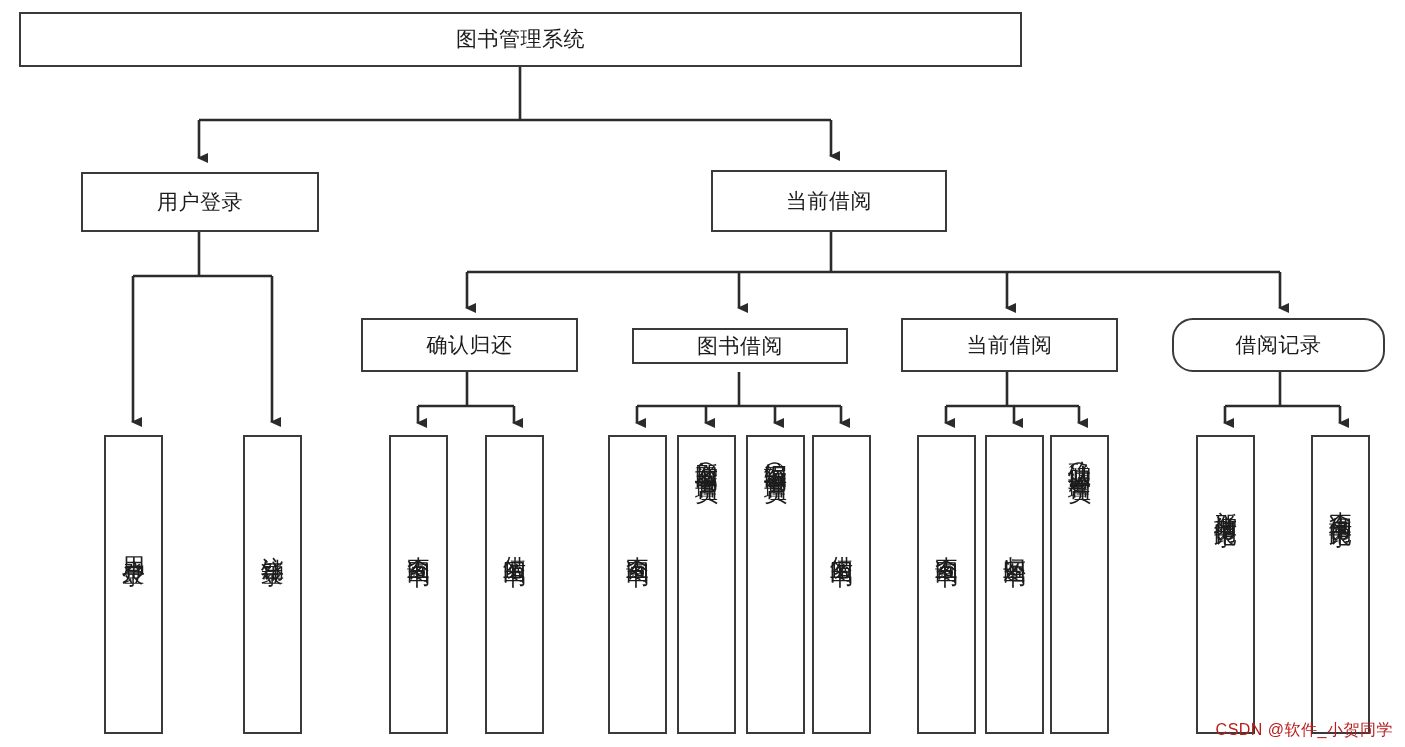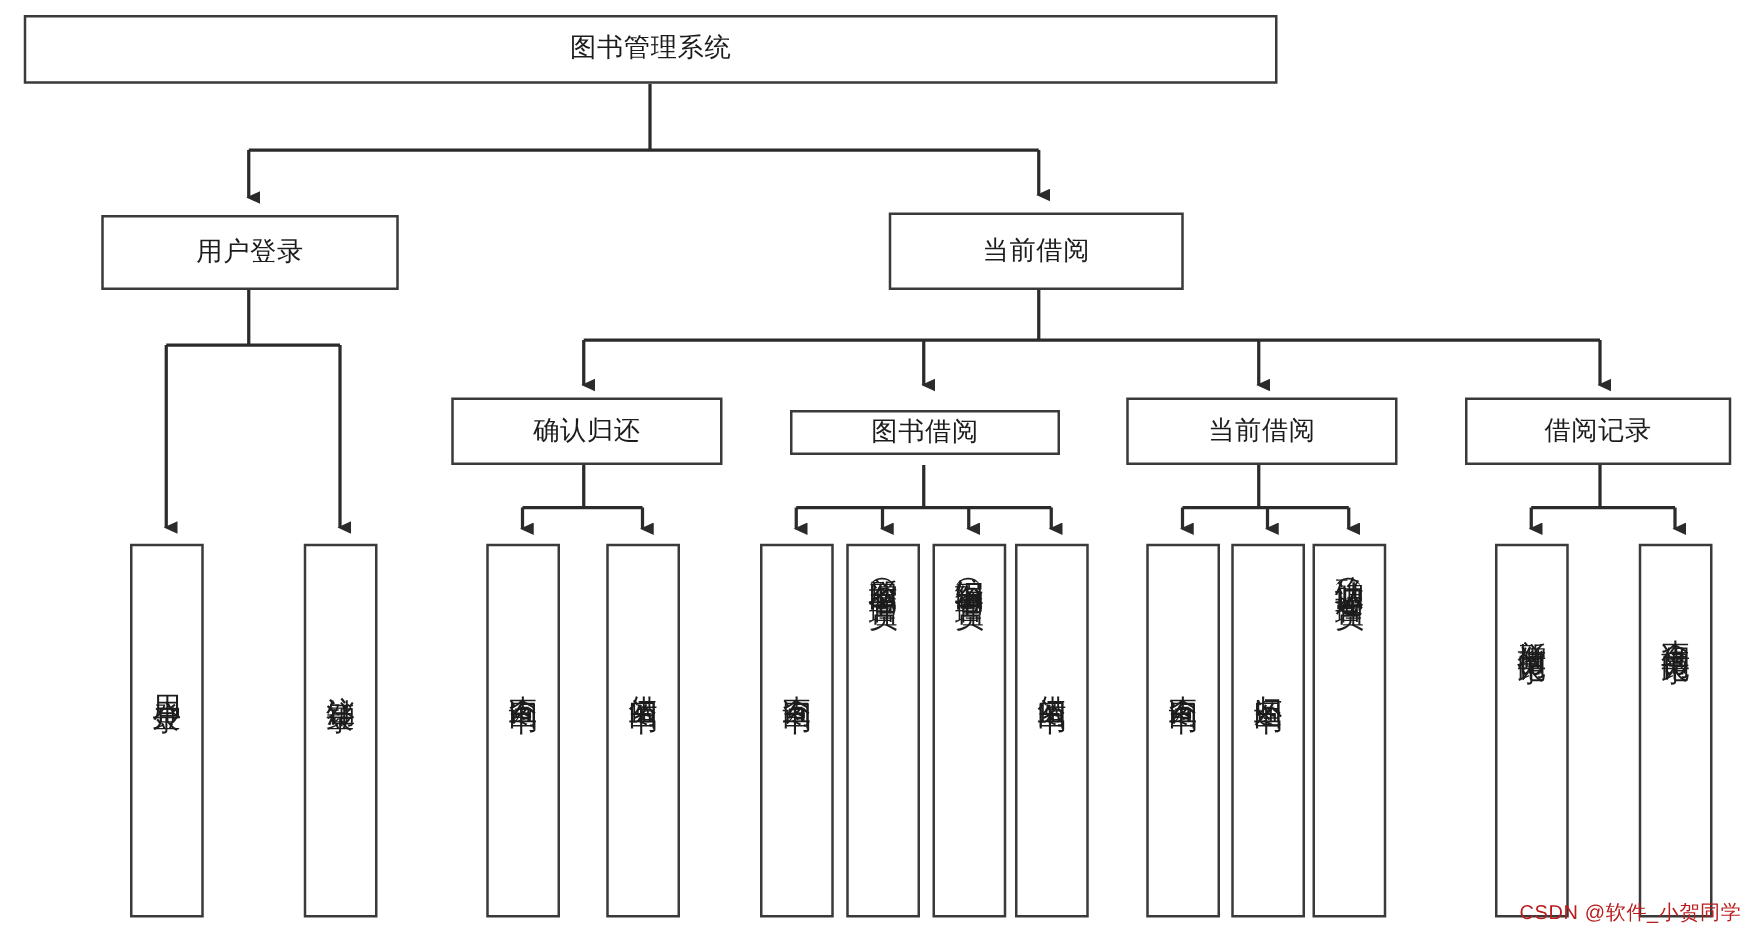--- a/index.html
+++ b/index.html
@@ -150,21 +150,21 @@
   </div>
 
   <div class="node horiz" style="left:632px; top:318px; width:216px; height:36px;margin-top:10px;">
     <span class="label">图书借阅</span>
   </div>
 
   <div class="node horiz" style="left:901px; top:318px; width:217px; height:54px;">
     <span class="label">当前借阅</span>
   </div>
 
-  <div class="node horiz" style="left:1172px; top:318px; width:213px; height:54px;">
+  <div class="node horiz" style="left:1172px; top:318px; width:213px; height:54px;border-radius:21px;">
     <span class="label">借阅记录</span>
   </div>
 
   <div class="node vert midlow" style="left:104px; top:435px; width:59px; height:299px;">
     <span class="label">用户登录</span>
   </div>
 
   <div class="node vert midlow" style="left:243px; top:435px; width:59px; height:299px;">
     <span class="label">注销登录</span>
   </div>

